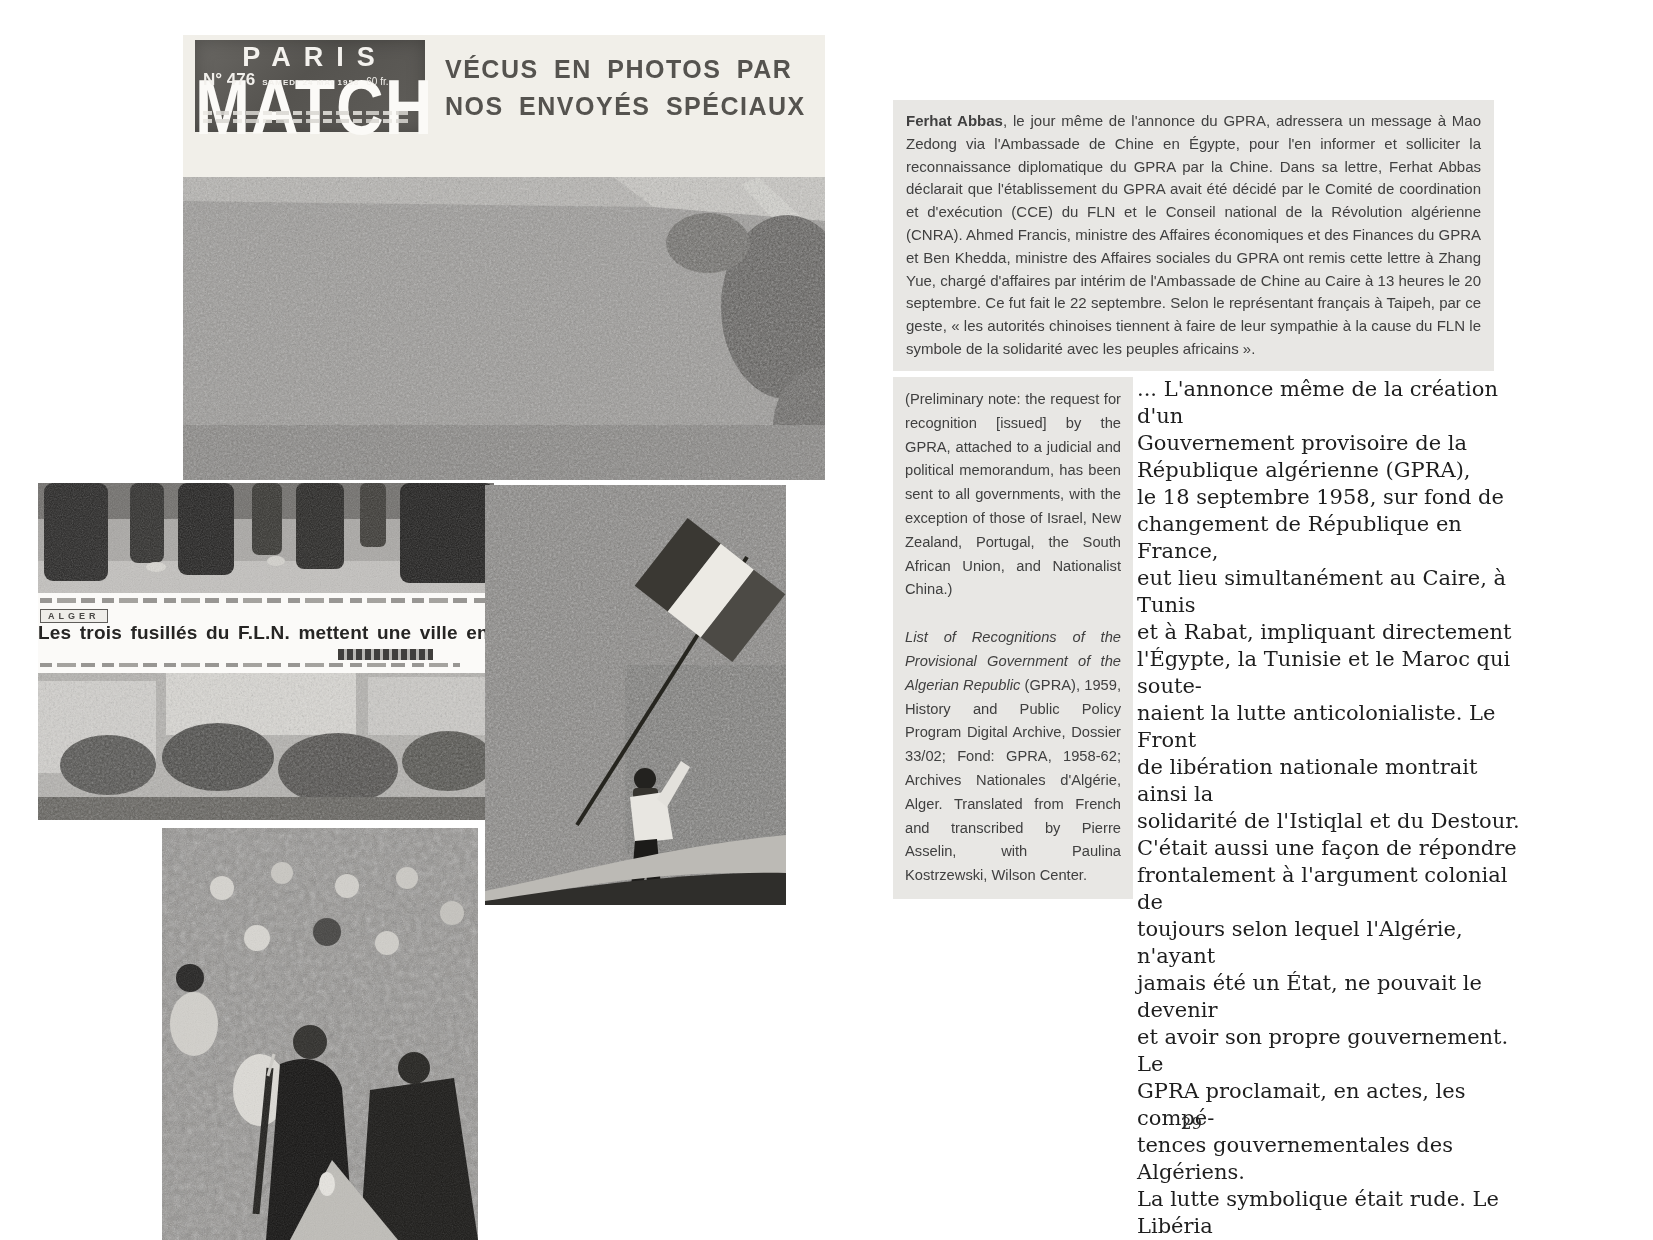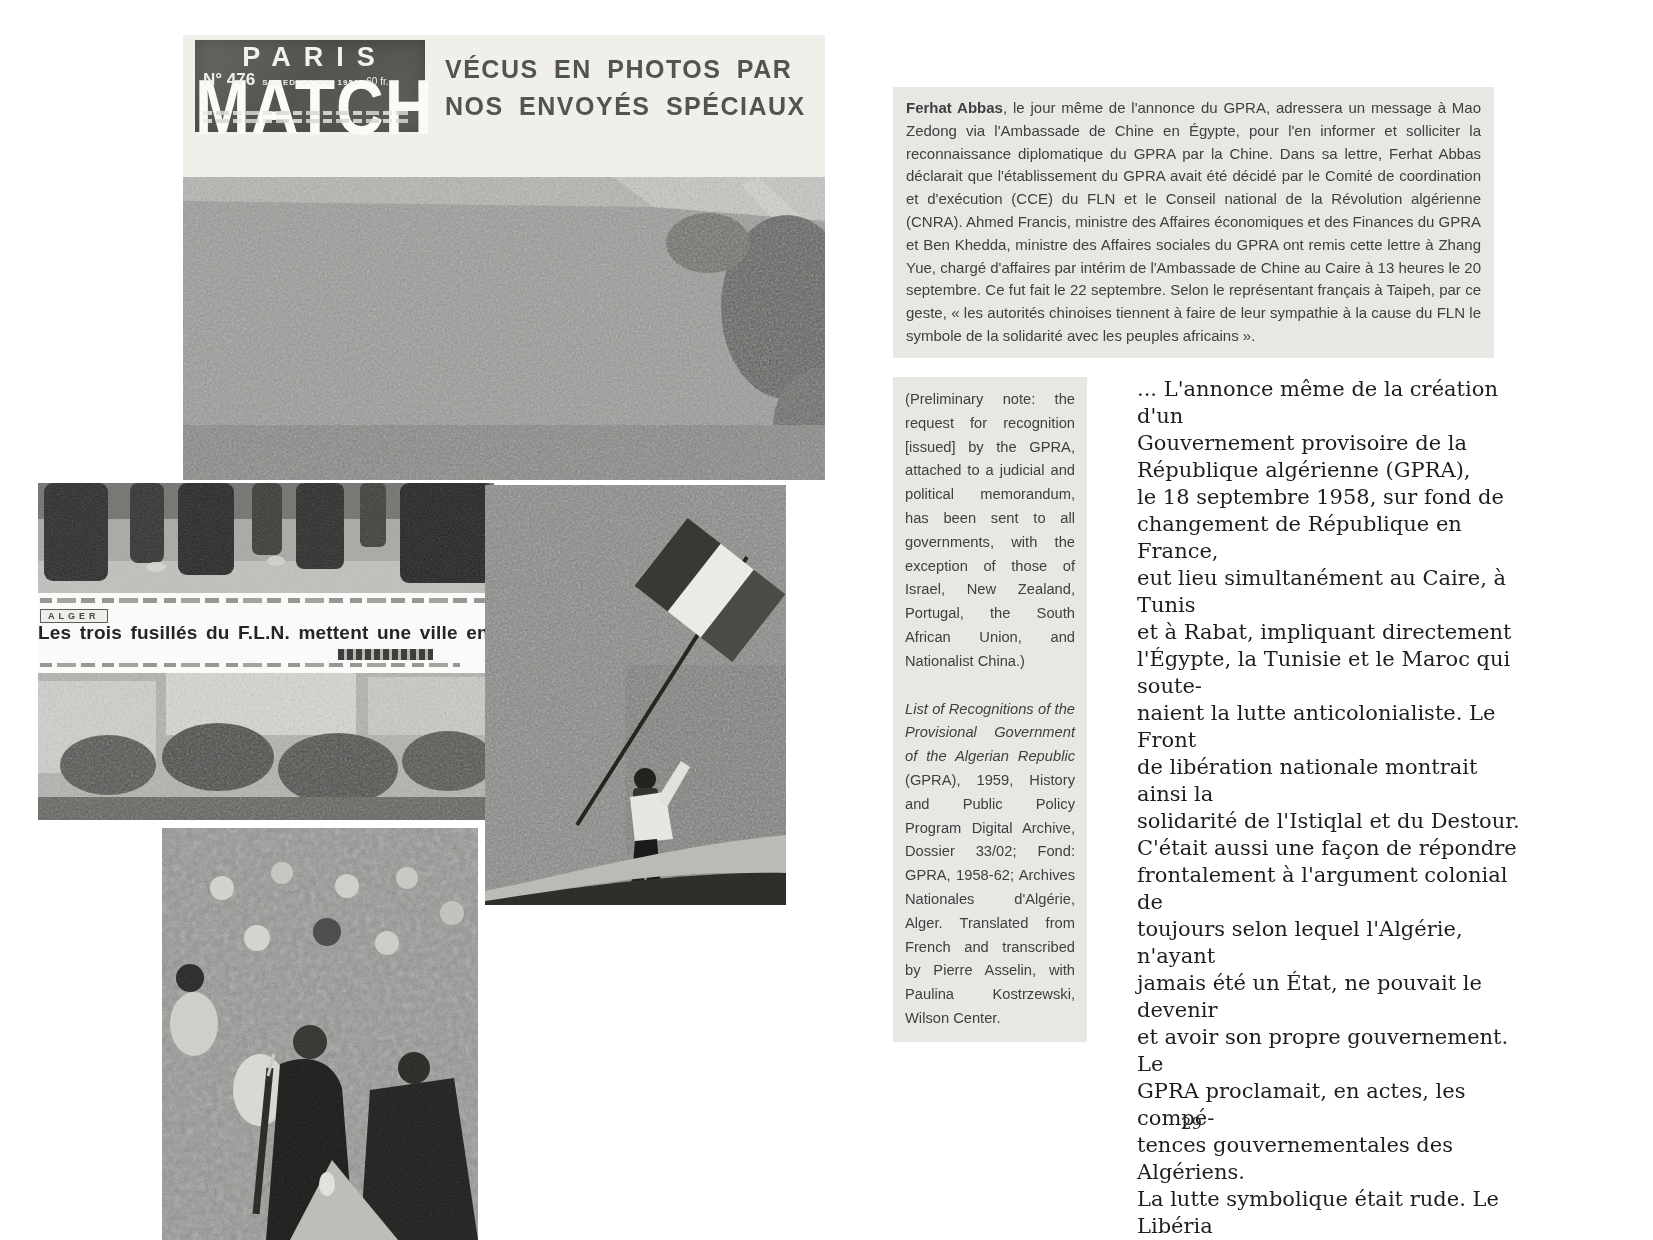--- a/index.html
+++ b/index.html
@@ -41,23 +41,23 @@
   .byline-box{position:absolute;left:300px;top:166px;width:95px;height:11px;background:#403e3c;
         background-image:repeating-linear-gradient(90deg,transparent 0 6px,#b9b7b3 6px 9px);}
   .city-photo{position:absolute;left:0;top:190px;}
 
   
   .flag-photo{position:absolute;left:485px;top:485px;}
   .march-photo{position:absolute;left:162px;top:828px;}
 
   
   .graybox{position:absolute;background:#e8e7e4;color:#404040;text-align:justify;box-sizing:border-box;}
-  .abbas-box{left:893px;top:87px;width:601px;padding:10px 13px;font-size:15px;line-height:22.8px;}
+  .abbas-box{left:893px;top:100px;width:601px;padding:10px 13px;font-size:15px;line-height:22.8px;}
   .abbas-lead{font-weight:bold;}
-  .recog-box{left:893px;top:377px;width:194px;padding:11px 12px;font-size:14.7px;line-height:23.8px;}
+  .recog-box{left:893px;top:377px;width:240px;padding:11px 12px;font-size:14.7px;line-height:23.8px;}
   .recog-box p{margin:0;}
   .recog-box .cite{margin-top:24px;}
   .cite-italic{font-style:italic;}
   .main-article{position:absolute;left:1137px;top:376px;width:392px;color:#1e1e1e;
         font-family:"DejaVu Serif",serif;font-size:21px;line-height:27px;white-space:pre-line;}
   .page-number{position:absolute;left:1181px;top:1114px;color:#2a2a2a;
         font-family:"DejaVu Serif",serif;font-size:16.5px;}
   svg{display:block;}
 </style>
 </head>

